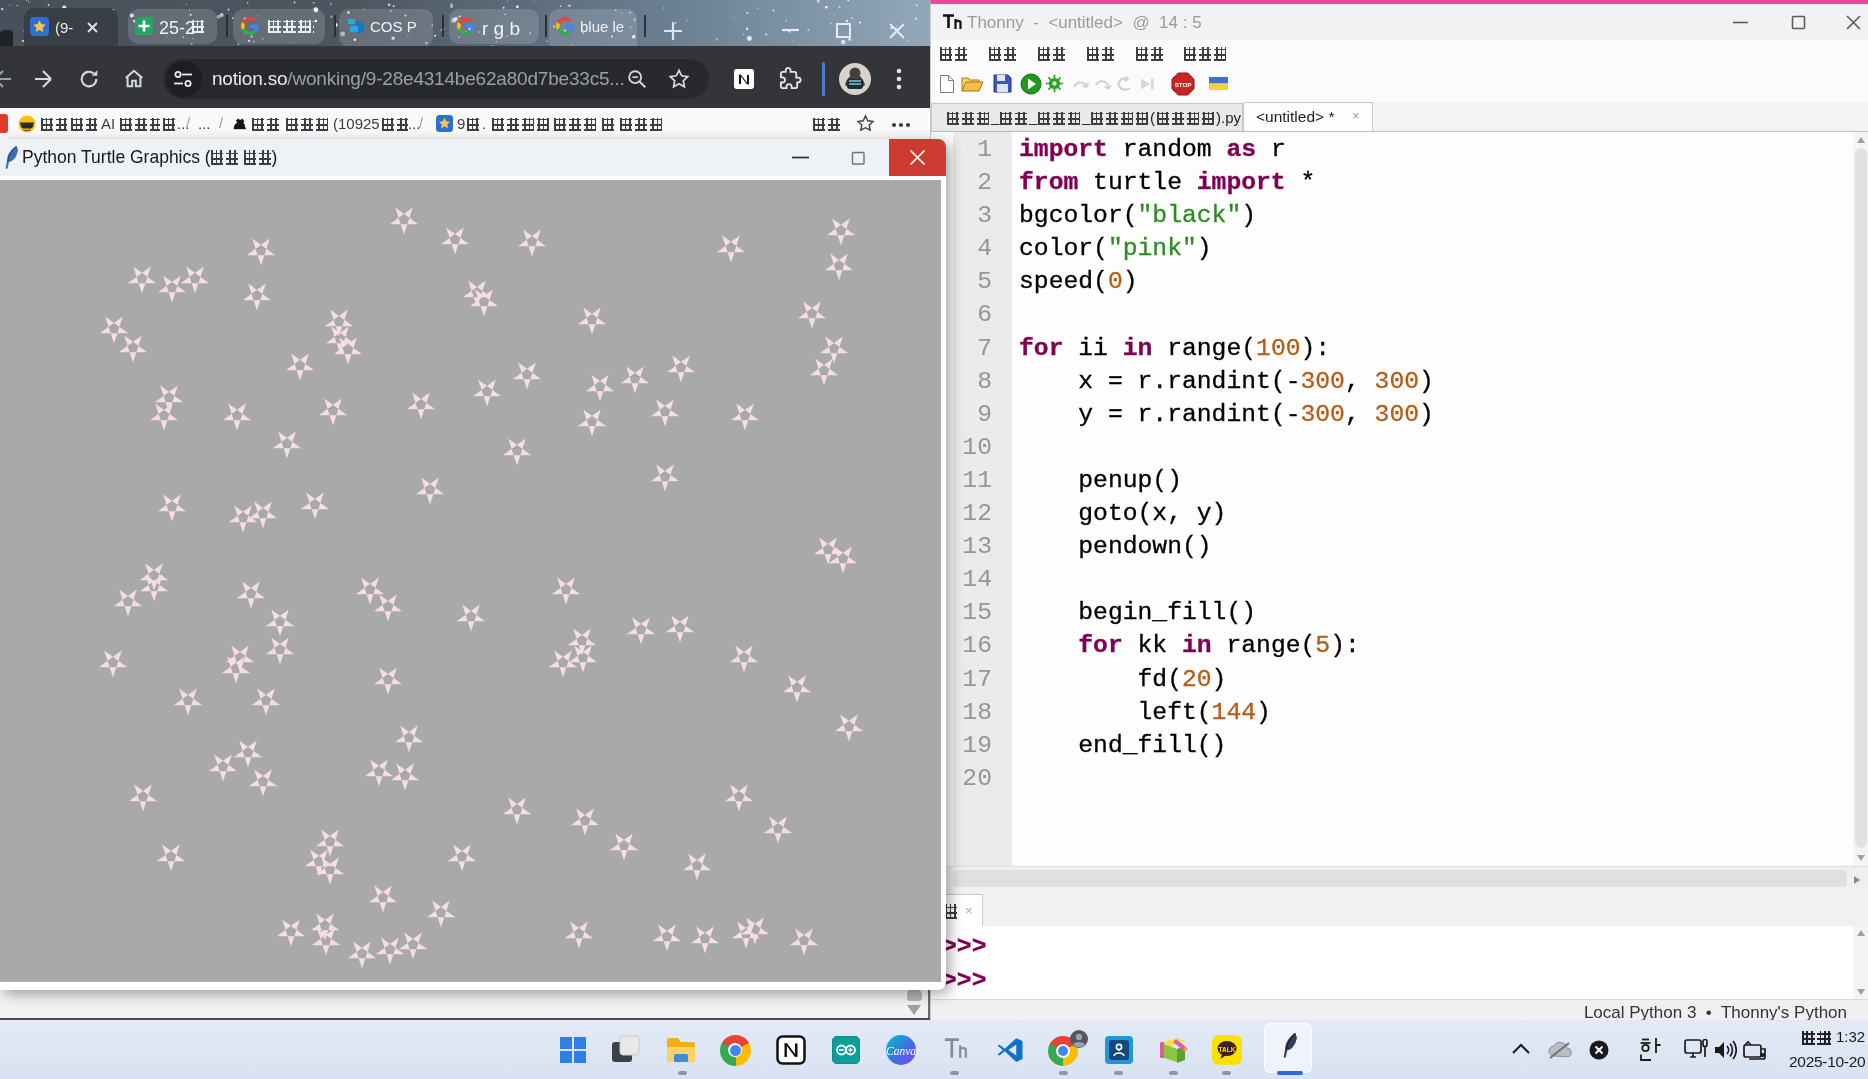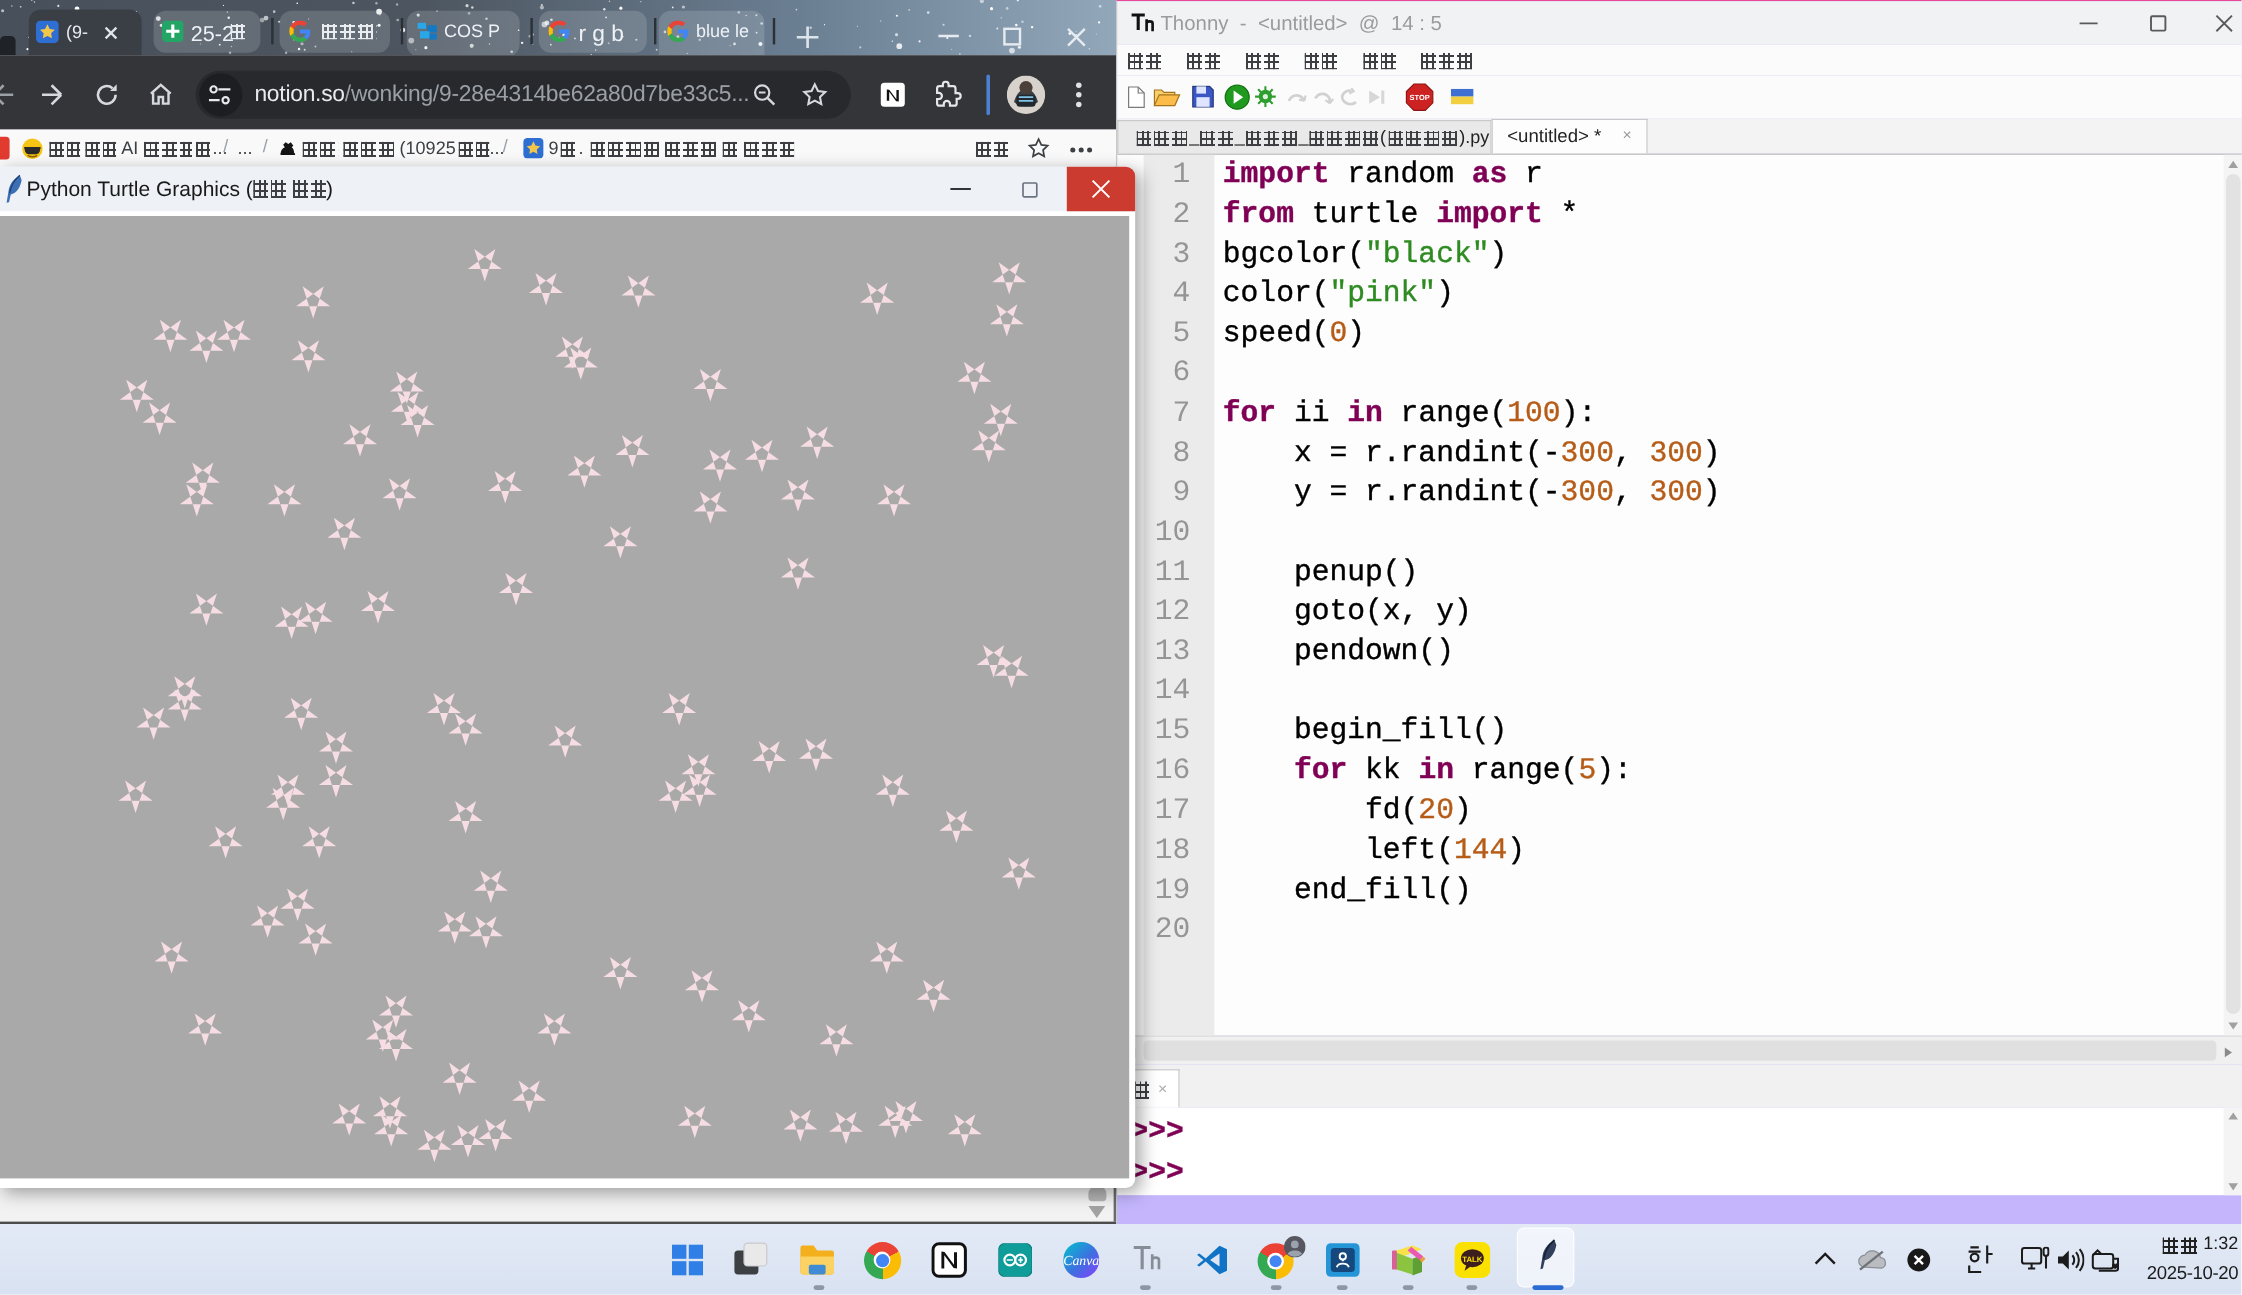--- a/index.html
+++ b/index.html
@@ -12,21 +12,21 @@
   repeating-linear-gradient(0deg,#3d3f42 0 1.6px,rgba(0,0,0,0) 1.6px 5.4px);
  -webkit-mask:repeating-linear-gradient(90deg,#000 0 12.5px,rgba(0,0,0,0) 12.5px 15px);}
 .kl{background:repeating-linear-gradient(90deg,#e9edf2 0 1.6px,rgba(0,0,0,0) 1.6px 4.6px),
   repeating-linear-gradient(0deg,#e9edf2 0 1.6px,rgba(0,0,0,0) 1.6px 5.4px)!important;}
 .kw{color:#7f0055;font-weight:bold;font-style:normal}
 .st{color:#2e8b22;font-style:normal}
 .nm{color:#b65c17;font-style:normal}
 </style></head>
 <body>
 
-<div class="abs" id="thonny" style="left:930px;top:0;width:938px;height:1020px;background:#c4b5fd;border-left:1px solid #c9c9c9;border-top:1px solid #ec4899;">
+<div class="abs" id="thonny" style="left:930px;top:0;width:938px;height:1020px;background:#a21caf;border-left:1px solid #c9c9c9;border-top:4px solid #ec4899;">
   <div class="abs" id="t-title" style="left:0;top:0;width:938px;height:36px;background:#f1f2f3;">
     <svg class="abs" style="left:10px;top:8px" width="22" height="20" viewBox="0 0 22 20">
         <g fill="none" stroke="#111" stroke-width="2.6">
           <path d="M2 3.5h11M7.5 3.5V16"></path>
         </g>
         <g fill="none" stroke="#111" stroke-width="2.2">
           <path d="M14.5 7v10M14.5 10.5c0-2.2 5-2.2 5 0V17"></path>
         </g>
       </svg>
     <span class="abs" style="left:36px;top:9px;font-size:17px;color:#9b9b9b;">Thonny&nbsp; -&nbsp; &lt;untitled&gt;&nbsp; @&nbsp; 14 : 5</span>
@@ -192,20 +192,23 @@
     <span class="abs" style="left:11px;top:6px;color:#7f0055;font-weight:bold;">&gt;&gt;&gt;</span>
     <span class="abs" style="left:11px;top:40px;color:#7f0055;font-weight:bold;">&gt;&gt;&gt;</span>
     <div class="abs" style="left:922px;top:0;width:16px;height:73px;background:#f4f4f4;">
       <svg class="abs" style="left:3px;top:3px" width="10" height="8">
           <path d="M5 1l4 6H1z" fill="#a0a0a0"></path>
         </svg>
       <svg class="abs" style="left:3px;top:62px" width="10" height="8">
           <path d="M5 7L1 1h8z" fill="#a0a0a0"></path>
         </svg>
     </div>
+  </div>
+  <div class="abs" id="t-status" style="left:0;top:995px;width:938px;height:25px;background:#f0f0f0;border-top:1px solid #d8d8d8;">
+    <span class="abs" style="right:22px;top:3px;font-size:17px;color:#333;">Local Python 3&nbsp; •&nbsp; Thonny's Python</span>
   </div>
 </div>
 
 <div class="abs" id="chrome" style="left:0;top:0;width:930px;height:1020px;">
   <div class="abs" id="c-tabs" style="left:0;top:0;width:930px;height:46px;background:linear-gradient(90deg,#48515b 0%,#4d5660 38%,#6b7f93 72%,#93a7bb 100%);overflow:hidden;">
       <svg class="abs" style="left:0;top:0" width="930" height="46">
         <circle cx="441.4" cy="30.2" r="1.0" fill="#fff" opacity="0.46"></circle>
         <circle cx="348.5" cy="12.6" r="1.3" fill="#fff" opacity="0.78"></circle>
         <circle cx="519.1" cy="30.4" r="0.7" fill="#fff" opacity="0.65"></circle>
         <circle cx="315.9" cy="9.7" r="2.4" fill="#fff" opacity="0.9"></circle>

